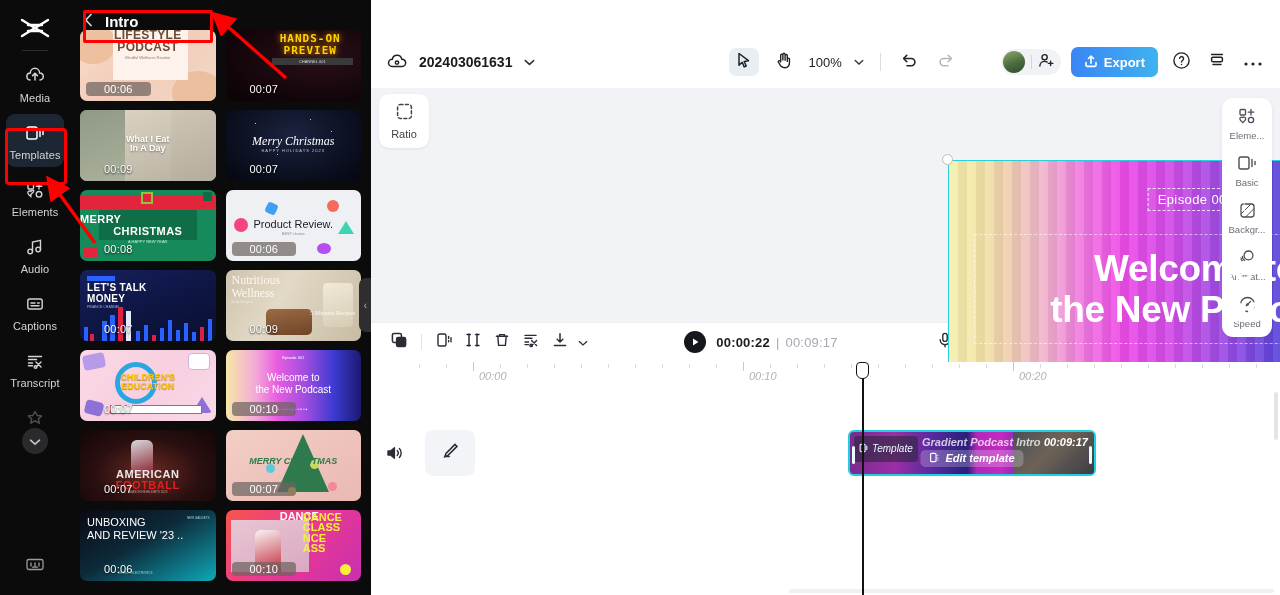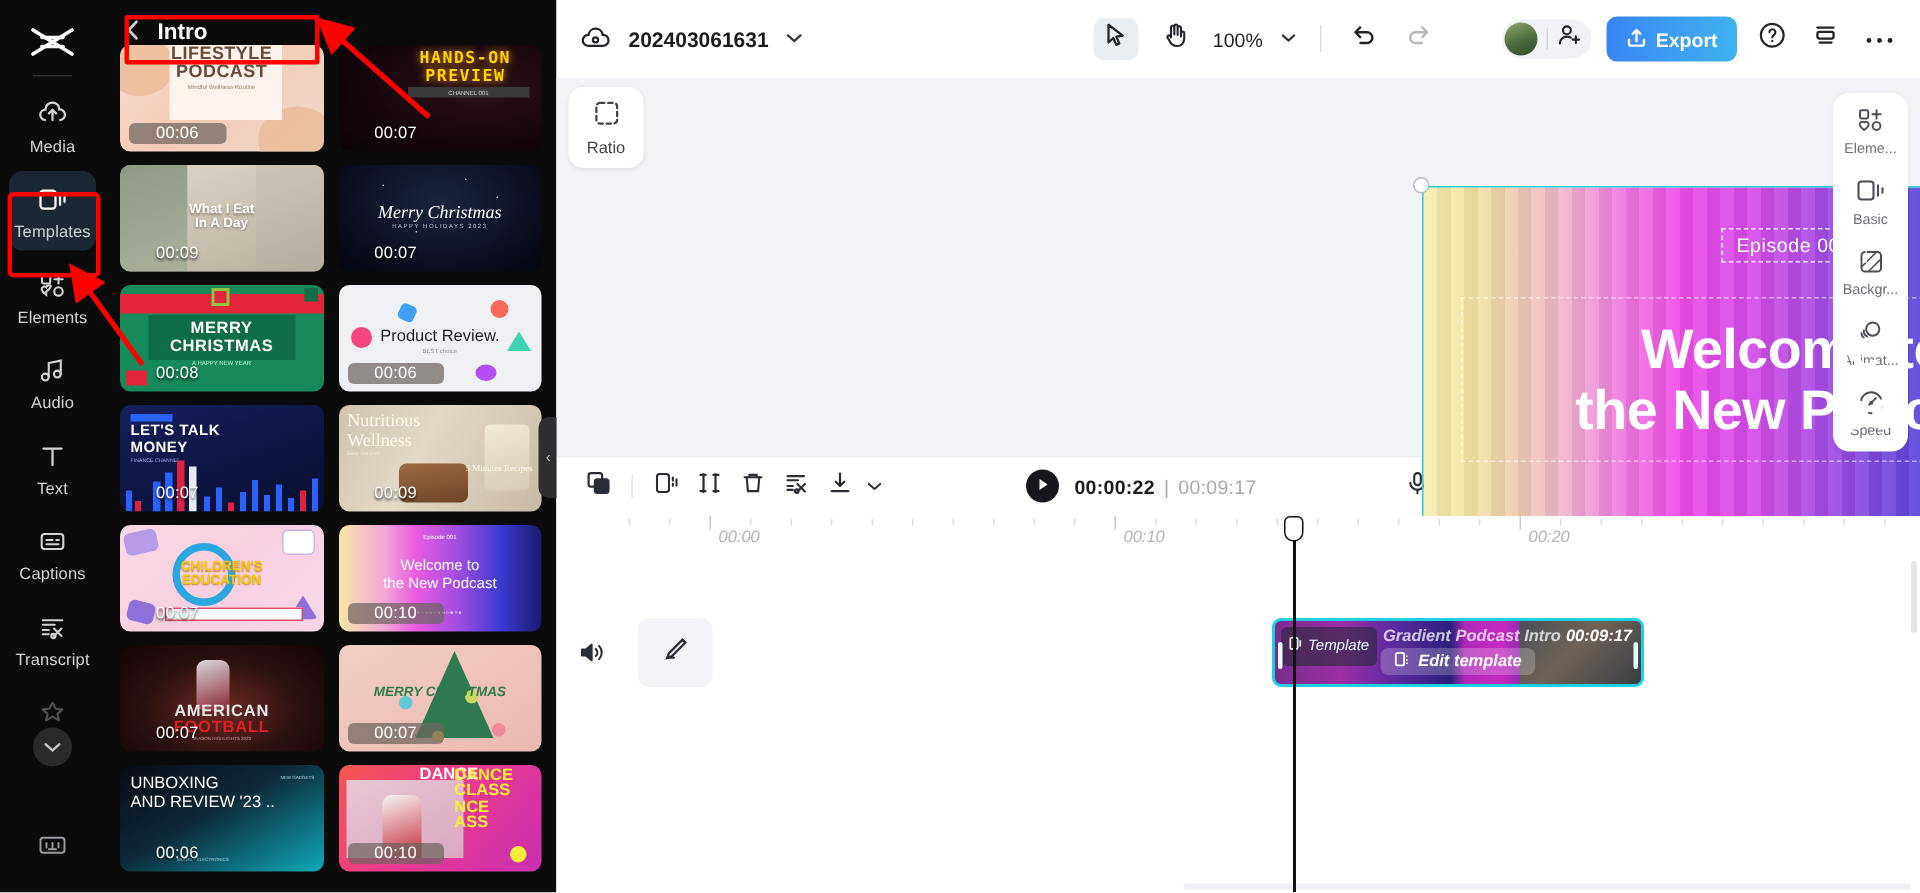--- a/index.html
+++ b/index.html
@@ -87,21 +87,21 @@
 
   .t-merryxmas-dark { background: radial-gradient(ellipse at 50% 35%, #1b2340 0%, #0b0f1f 65%, #05070f 100%); }
   .t-merryxmas-dark .m1 { position:absolute; top:24px; left:0; right:0; text-align:center; font-size:12px; color:#fff;
      font-family:"Liberation Serif", serif; font-style:italic;}
   .t-merryxmas-dark .m2 { position:absolute; top:38px; left:0; right:0; text-align:center; font-size:4px; color:#c4c8d8; letter-spacing:1px;}
   .t-merryxmas-dark .sparkle{position:absolute;width:1px;height:1px;background:#fff;border-radius:50%;}
 
   .t-xmasgreen { background:#168a5a; }
   .t-xmasgreen .stripe { position:absolute; left:0; right:0; height:13px; background:#e3253b; }
   .t-xmasgreen .box { position:absolute; left:14%; top:20px; width:72%; height:30px; background:#0f6d47; }
-  .t-xmasgreen .x1 { position:absolute; top:23px; left:0; right:0; text-align:center; font-size:11px; font-weight:bold; color:#fff; letter-spacing:.4px;}
+  .t-xmasgreen .x1 { position:absolute; top:23px; left:0; right:0; text-align:left; font-size:11px; font-weight:bold; color:#fff; letter-spacing:.4px;}
   .t-xmasgreen .x2 { position:absolute; top:35px; left:0; right:0; text-align:center; font-size:11px; font-weight:bold; color:#fff; letter-spacing:.4px;}
   .t-xmasgreen .x3 { position:absolute; top:49px; left:0; right:0; text-align:center; font-size:4px; color:#bff0d6;}
   .t-xmasgreen .sq{position:absolute;background:#8cc63f;}
 
   .t-product { background:#eef0f4; }
   .t-product .p1 { position:absolute; top:28px; left:0; right:0; text-align:center; font-size:11px; color:#1c1c24; font-weight:500;}
   .t-product .p2 { position:absolute; top:41px; left:0; right:0; text-align:center; font-size:4px; color:#8b8b96;}
   .t-product .dot{position:absolute;border-radius:50%;}
 
   .t-money { background: linear-gradient(160deg,#16205c 0%,#0d1440 60%,#0a1030 100%); }
@@ -158,21 +158,21 @@
     position: absolute; right: -1px; top: 278px; width: 13px; height: 54px;
     background: #2e2e31; border-radius: 7px 0 0 7px;
     display: flex; align-items: center; justify-content: center;
     color: #b8b9bb; font-size: 10px; cursor: pointer; z-index: 5;
   }
 
   
   .main { flex: 1; height: 595px; background: #ffffff; display: flex; flex-direction: column; position: relative; }
 
   
-  .topbar { height: 52px; display: flex; align-items: center; padding: 0 14px; gap: 10px; flex: 0 0 52px;}
+  .topbar { height: 52px; display: flex; align-items: center; padding: 0 14px; gap: 10px; flex: 0 0 52px; margin-top: 36px;}
   .cloud-icon { width: 24px; height: 24px; display:flex;align-items:center;justify-content:center; cursor:pointer;}
   .proj-name { font-size: 14px; font-weight: bold; color: #1b1b20; cursor: pointer; }
   .caret { font-size: 10px; color: #4a4a55; cursor: pointer; margin-left: 2px;}
   .tb-spacer { flex: 1; }
   .tool-btn { width: 30px; height: 28px; border-radius: 7px; display:flex;align-items:center;justify-content:center;cursor:pointer;}
   .tool-btn.sel { background: #e9eef3; }
   .zoom-val { font-size: 13px; color: #1b1b20; font-weight: 500; cursor:pointer;}
   .vdiv { width: 1px; height: 18px; background: #dcdde1; margin: 0 6px; }
   .undo, .redo { width: 26px; height: 26px; display:flex;align-items:center;justify-content:center;cursor:pointer;}
   .redo { opacity: .32; }
@@ -350,28 +350,20 @@
       <span class="ri-icon">
         <svg width="20" height="18" viewBox="0 0 20 18" fill="none" stroke="#d3d4d6" stroke-width="1.4" stroke-linecap="round">
           <path d="M7.5 13V4l8-1.6v9"></path>
             <circle cx="5.2" cy="13.4" r="2.3"></circle>
             <circle cx="13.2" cy="11.4" r="2.3"></circle>
         </svg>
       </span>
       <span class="ri-label">Audio</span>
     </div>
 
-    <div class="rail-item">
-      <span class="ri-icon">
-        <svg width="20" height="18" viewBox="0 0 20 18" fill="none" stroke="#d3d4d6" stroke-width="1.5" stroke-linecap="round">
-          <path d="M4 4h12M10 4v11"></path>
-        </svg>
-      </span>
-      <span class="ri-label">Text</span>
-    </div>
 
     <div class="rail-item">
       <span class="ri-icon">
         <svg width="20" height="18" viewBox="0 0 20 18" fill="none" stroke="#d3d4d6" stroke-width="1.4" stroke-linecap="round">
           <rect x="2.8" y="4" width="14.4" height="10" rx="2"></rect>
             <path d="M6 8h4M6 10.8h8M12.6 8h1.6"></path>
         </svg>
       </span>
       <span class="ri-label">Captions</span>
     </div>

